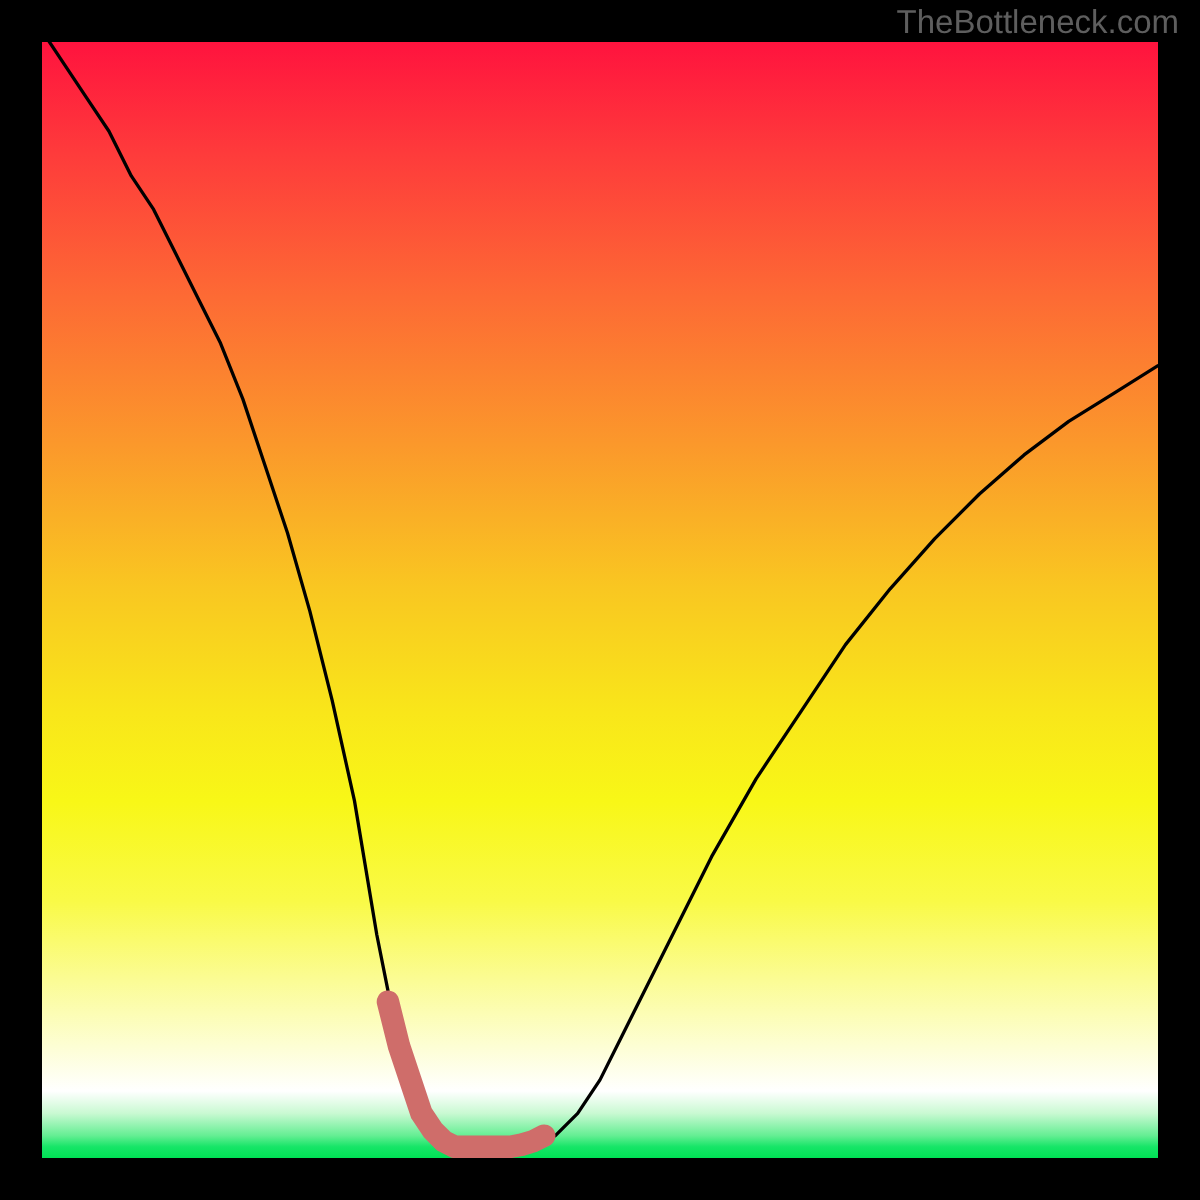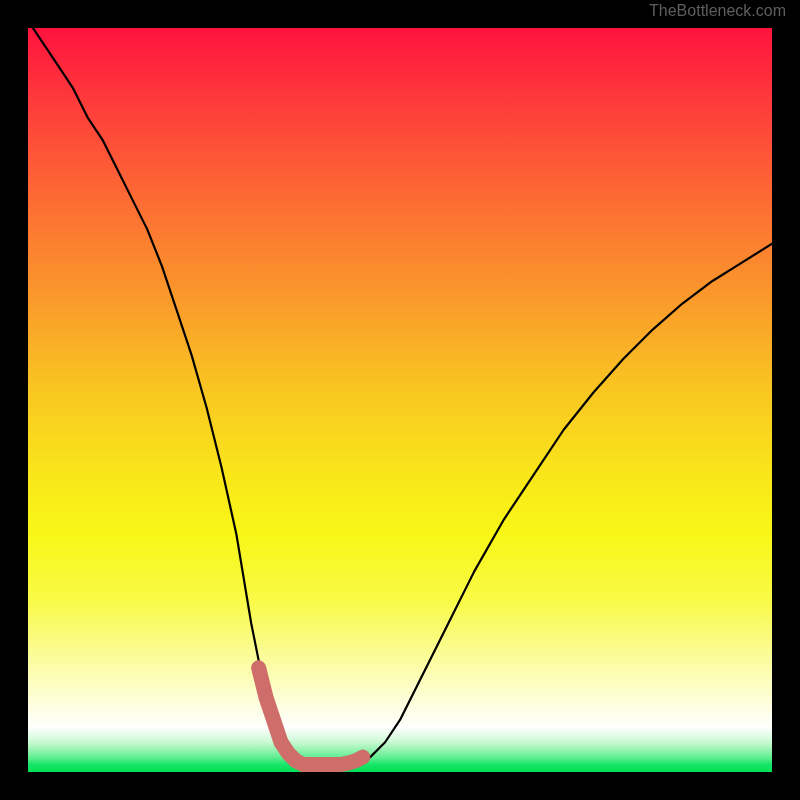--- a/index.html
+++ b/index.html
@@ -50,21 +50,21 @@
       #64ee93 98%,
       #16e567 99%,
       #00e155 100%
     );
   }
   .watermark {
     position: absolute;
     top: 2px;
     right: 14px;
     color: #5e5e5e;
-    font-size: 16px;
+    font-size: 22px;
     font-weight: 500;
     letter-spacing: 0px;
     user-select: none;
   }
   svg.curve {
     position: absolute;
     top: 0;
     left: 0;
     width: 744px;
     height: 744px;

